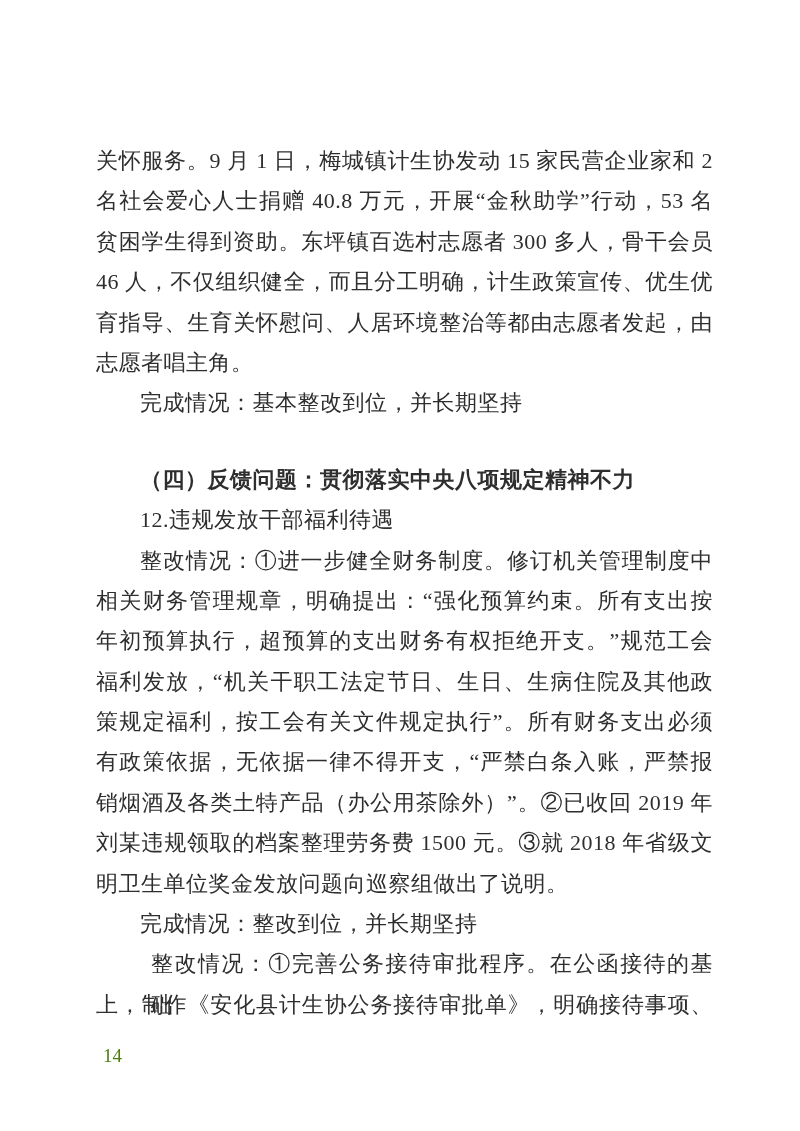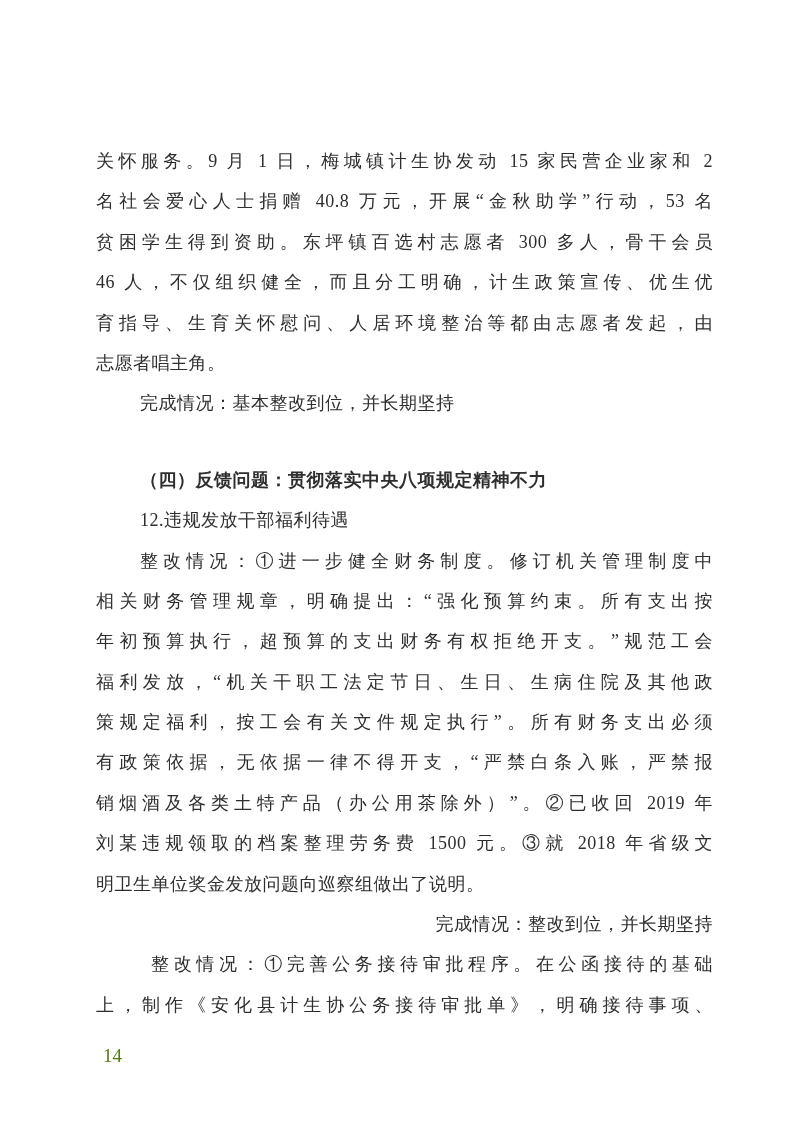--- a/index.html
+++ b/index.html
@@ -18,21 +18,21 @@
   }
   .text-block {
     position: absolute;
     left: 96px;
     top: 141px;
     width: 617px;
   }
   .line {
     height: 40.4px;
     line-height: 40.4px;
-    font-size: 18px;
+    font-size: 22px;
     letter-spacing: 0.5px;
     text-align: left;
     box-sizing: border-box;
   }
   .line.justify {
     text-align: justify;
     text-align-last: justify;
   }
   .line.bold {
     font-weight: bold;
@@ -62,18 +62,18 @@
       <div class="line" style="padding-left: 44px;">12.违规发放干部福利待遇</div>
       <div class="line justify" style="padding-left: 44px;">整改情况：①进一步健全财务制度。修订机关管理制度中</div>
       <div class="line justify">相关财务管理规章，明确提出：“强化预算约束。所有支出按</div>
       <div class="line justify">年初预算执行，超预算的支出财务有权拒绝开支。”规范工会</div>
       <div class="line justify">福利发放，“机关干职工法定节日、生日、生病住院及其他政</div>
       <div class="line justify">策规定福利，按工会有关文件规定执行”。所有财务支出必须</div>
       <div class="line justify">有政策依据，无依据一律不得开支，“严禁白条入账，严禁报</div>
       <div class="line justify">销烟酒及各类土特产品（办公用茶除外）”。②已收回 2019 年</div>
       <div class="line justify">刘某违规领取的档案整理劳务费 1500 元。③就 2018 年省级文</div>
       <div class="line">明卫生单位奖金发放问题向巡察组做出了说明。</div>
-      <div class="line" style="padding-left: 44px; text-align: right;">完成情况：整改到位，并长期坚持</div>
+      <div class="line" style="padding-left: 44px;">完成情况：整改到位，并长期坚持</div>
       <div class="line justify" style="padding-left: 55px;">整改情况：①完善公务接待审批程序。在公函接待的基础</div>
       <div class="line justify">上，制作《安化县计生协公务接待审批单》，明确接待事项、</div>
     </div>
   <div class="page-number">14</div>
 </div>
 
 </body></html>

